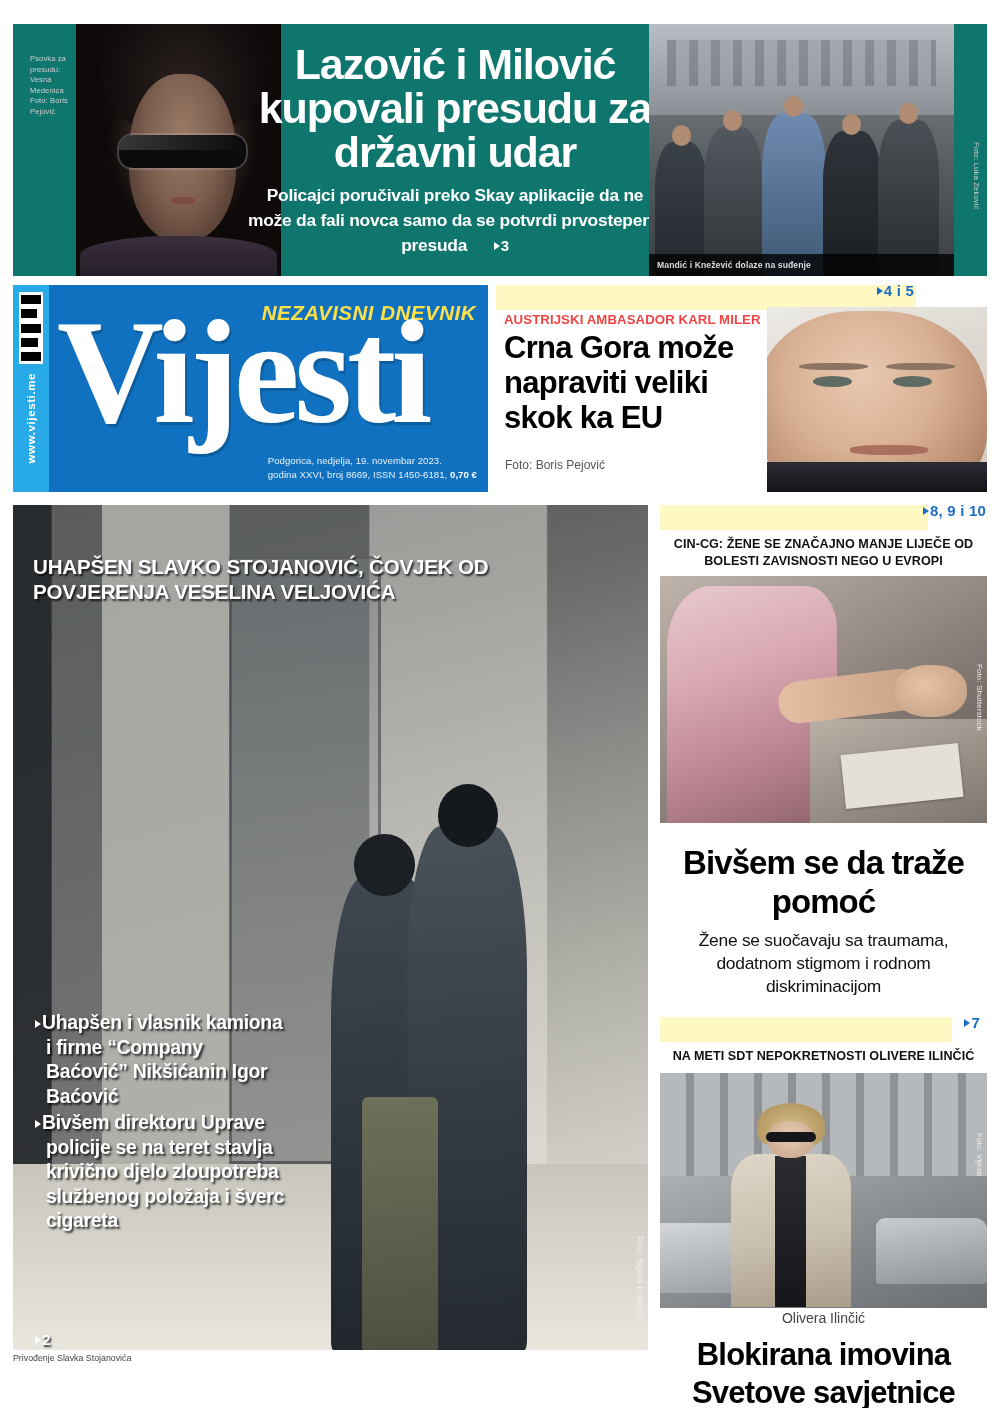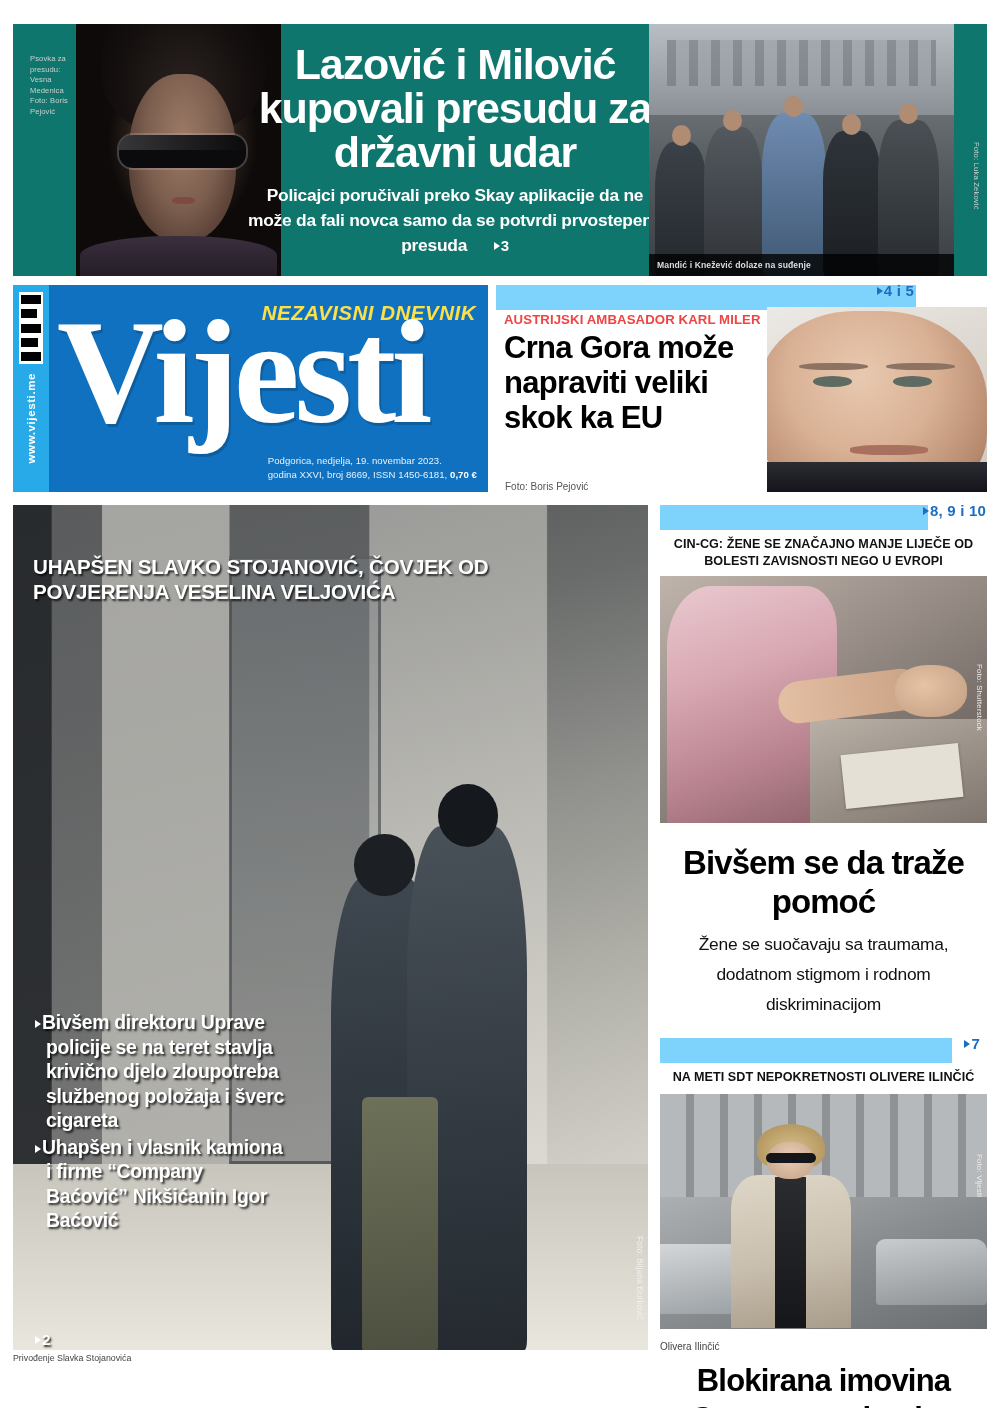--- a/index.html
+++ b/index.html
@@ -130,21 +130,21 @@
   }
   .mh-date{
     position:absolute; right:11px; bottom:11px; 
     color:#e6f1fb; font-size:9.6px; line-height:13.5px; letter-spacing:.05px;
   }
   .mh-date b{color:#fff;}
 
   
   .amb{ position:absolute; left:496px; top:285px; width:491px; height:207px; background:#fff;}
   .bluebar{
-    position:absolute; left:0; top:0; height:25px; background:#7dd3fc;padding-left:23px;
+    position:absolute; left:0; top:0; height:25px; background:#fef9c3;padding-left:23px;
   }
   .pgref{
     position:absolute; right:2px; top:-3px; color:#1b6ec2;
     font-weight:700; font-size:15px; letter-spacing:.2px; white-space:nowrap;
   }
   .amb-photo{
     position:absolute; right:0; top:22px; width:220px; height:185px; overflow:hidden;
     background:linear-gradient(160deg,#eceae6 0%,#ded9d2 40%,#cfc8bf 100%);
   }
   .amb-face{
@@ -159,21 +159,21 @@
     background:linear-gradient(180deg,#2b2b33,#14141a);}
   .amb-kicker{
     position:absolute; left:8px; top:27px; color:#ef4444;
     font-weight:700; font-size:13.2px; letter-spacing:.1px;
   }
   .amb-head{
     position:absolute; left:8px; top:45px; width:270px;
     color:#000; font-weight:700; font-size:31px; line-height:35px; letter-spacing:-.7px;
   }
   .amb-credit{
-    position:absolute; left:9px; bottom:0; color:#555; font-size:10px;text-align:center;
+    position:absolute; left:9px; bottom:20px; color:#555; font-size:12px;text-align:center;
   }
 
   
   .main{
     position:absolute; left:13px; top:505px; width:635px; height:845px;
     overflow:hidden;
     background:linear-gradient(165deg,#4c4f52 0%,#6a6c6b 22%,#8f908c 42%,#aeada6 60%,#cfcdc6 80%,#e6e3db 100%);
   }
   .m-wall{position:absolute;left:0;top:0;width:100%;height:100%;
     background:
@@ -246,42 +246,42 @@
   .r-credit{
     position:absolute; right:3px; top:88px; writing-mode:vertical-rl;
     color:#eee; font-size:7.8px; letter-spacing:.2px;
   }
   .r-head1{
     margin-top:20px; text-align:center; color:#000;
     font-weight:700; font-size:33px; line-height:39px; letter-spacing:-.9px;
   }
   .r-sub1{
     margin-top:8px; text-align:center; color:#111;
-    font-size:17.4px; line-height:30px; letter-spacing:-.25px;
+    font-size:17.4px; line-height:23px; letter-spacing:-.25px;
   }
   .r-photo2{
     position:relative; margin-top:8px; width:327px; height:235px; overflow:hidden;
     background:linear-gradient(160deg,#cdd0d2 0%,#a9adb0 32%,#878b8e 66%,#6a6e71 100%);
   }
   .rp2-bldg{position:absolute;left:0;top:0;width:100%;height:44%;
     background:repeating-linear-gradient(90deg,#b6b9bb 0 26px,#8e9295 26px 34px);}
   .rp2-car{position:absolute;border-radius:9px 12px 4px 4px;}
   .rp2-person{position:absolute;left:20%;top:13%;width:40%;height:87%;}
   .rp2-hair{position:absolute;left:24%;top:0;width:52%;height:22%;
     background:radial-gradient(ellipse at 50% 60%,#d8c08c,#a88a52);border-radius:50% 50% 36% 36%;}
   .rp2-face{position:absolute;left:32%;top:9%;width:36%;height:18%;
     background:radial-gradient(ellipse at 50% 40%,#e8cdb4,#c3a187);border-radius:46%;}
   .rp2-glass{position:absolute;left:31%;top:14%;width:38%;height:5%;
     background:#15161a;border-radius:6px;}
   .rp2-coat{position:absolute;left:4%;top:25%;width:92%;height:75%;
     background:linear-gradient(170deg,#ded6c7 0%,#c9bfae 55%,#a89c8a 100%);
     border-radius:22% 22% 0 0;}
   .rp2-inner{position:absolute;left:38%;top:26%;width:24%;height:74%;
     background:linear-gradient(180deg,#2a2c30,#15161a);}
-  .r-cap2{ margin-top:12px; color:#444; font-size:10px;}
+  .r-cap2{ margin-top:2px; color:#444; font-size:14px;text-align:center;}
   .r-head2{
     margin-top:10px; text-align:center; color:#000;
     font-weight:700; font-size:31px; line-height:38px; letter-spacing:-.8px;
   }
 </style>
 </head>
 <body>
 
 <div class="page">
 
@@ -375,22 +375,22 @@
       <div class="m-head" style="left:22%;top:-9%;width:56%;height:13%;background:#1c1f24;"></div>
     </div>
     <div class="m-person" style="left:62%;width:19%;height:62%;background:linear-gradient(175deg,#4a5259 0%,#333a41 55%,#242a30 100%);border-radius:28% 28% 2% 2%;">
       <div class="m-head" style="left:26%;top:-8%;width:50%;height:12%;background:#15181c;"></div>
     </div>
     <div class="m-person" style="left:55%;width:12%;height:30%;background:linear-gradient(175deg,#6e7159,#4d5040);border-radius:6px 6px 2px 2px;"></div>
 
     <div class="main-kicker">UHAPŠEN SLAVKO STOJANOVIĆ, ČOVJEK OD POVJERENJA VESELINA VELJOVIĆA</div>
 
     <ul class="main-bullets">
+      <li><span class="tri"></span><span>Uhapšen i vlasnik kamiona i firme “Company Baćović” Nikšićanin Igor Baćović</span></li>
       <li><span class="tri"></span><span>Bivšem direktoru Uprave policije se na teret stavlja krivično djelo zloupotreba službenog položaja i šverc cigareta</span></li>
-      <li><span class="tri"></span><span>Uhapšen i vlasnik kamiona i firme “Company Baćović” Nikšićanin Igor Baćović</span></li>
     </ul>
 
     <div class="main-pg"><span class="tri"></span><span>2</span></div>
     <div class="main-credit">Foto: Biljana Đurković</div>
   </div>
   <div class="main-caption">Privođenje Slavka Stojanovića</div>
 
   <div class="rcol">
 
     <div style="position:relative">

